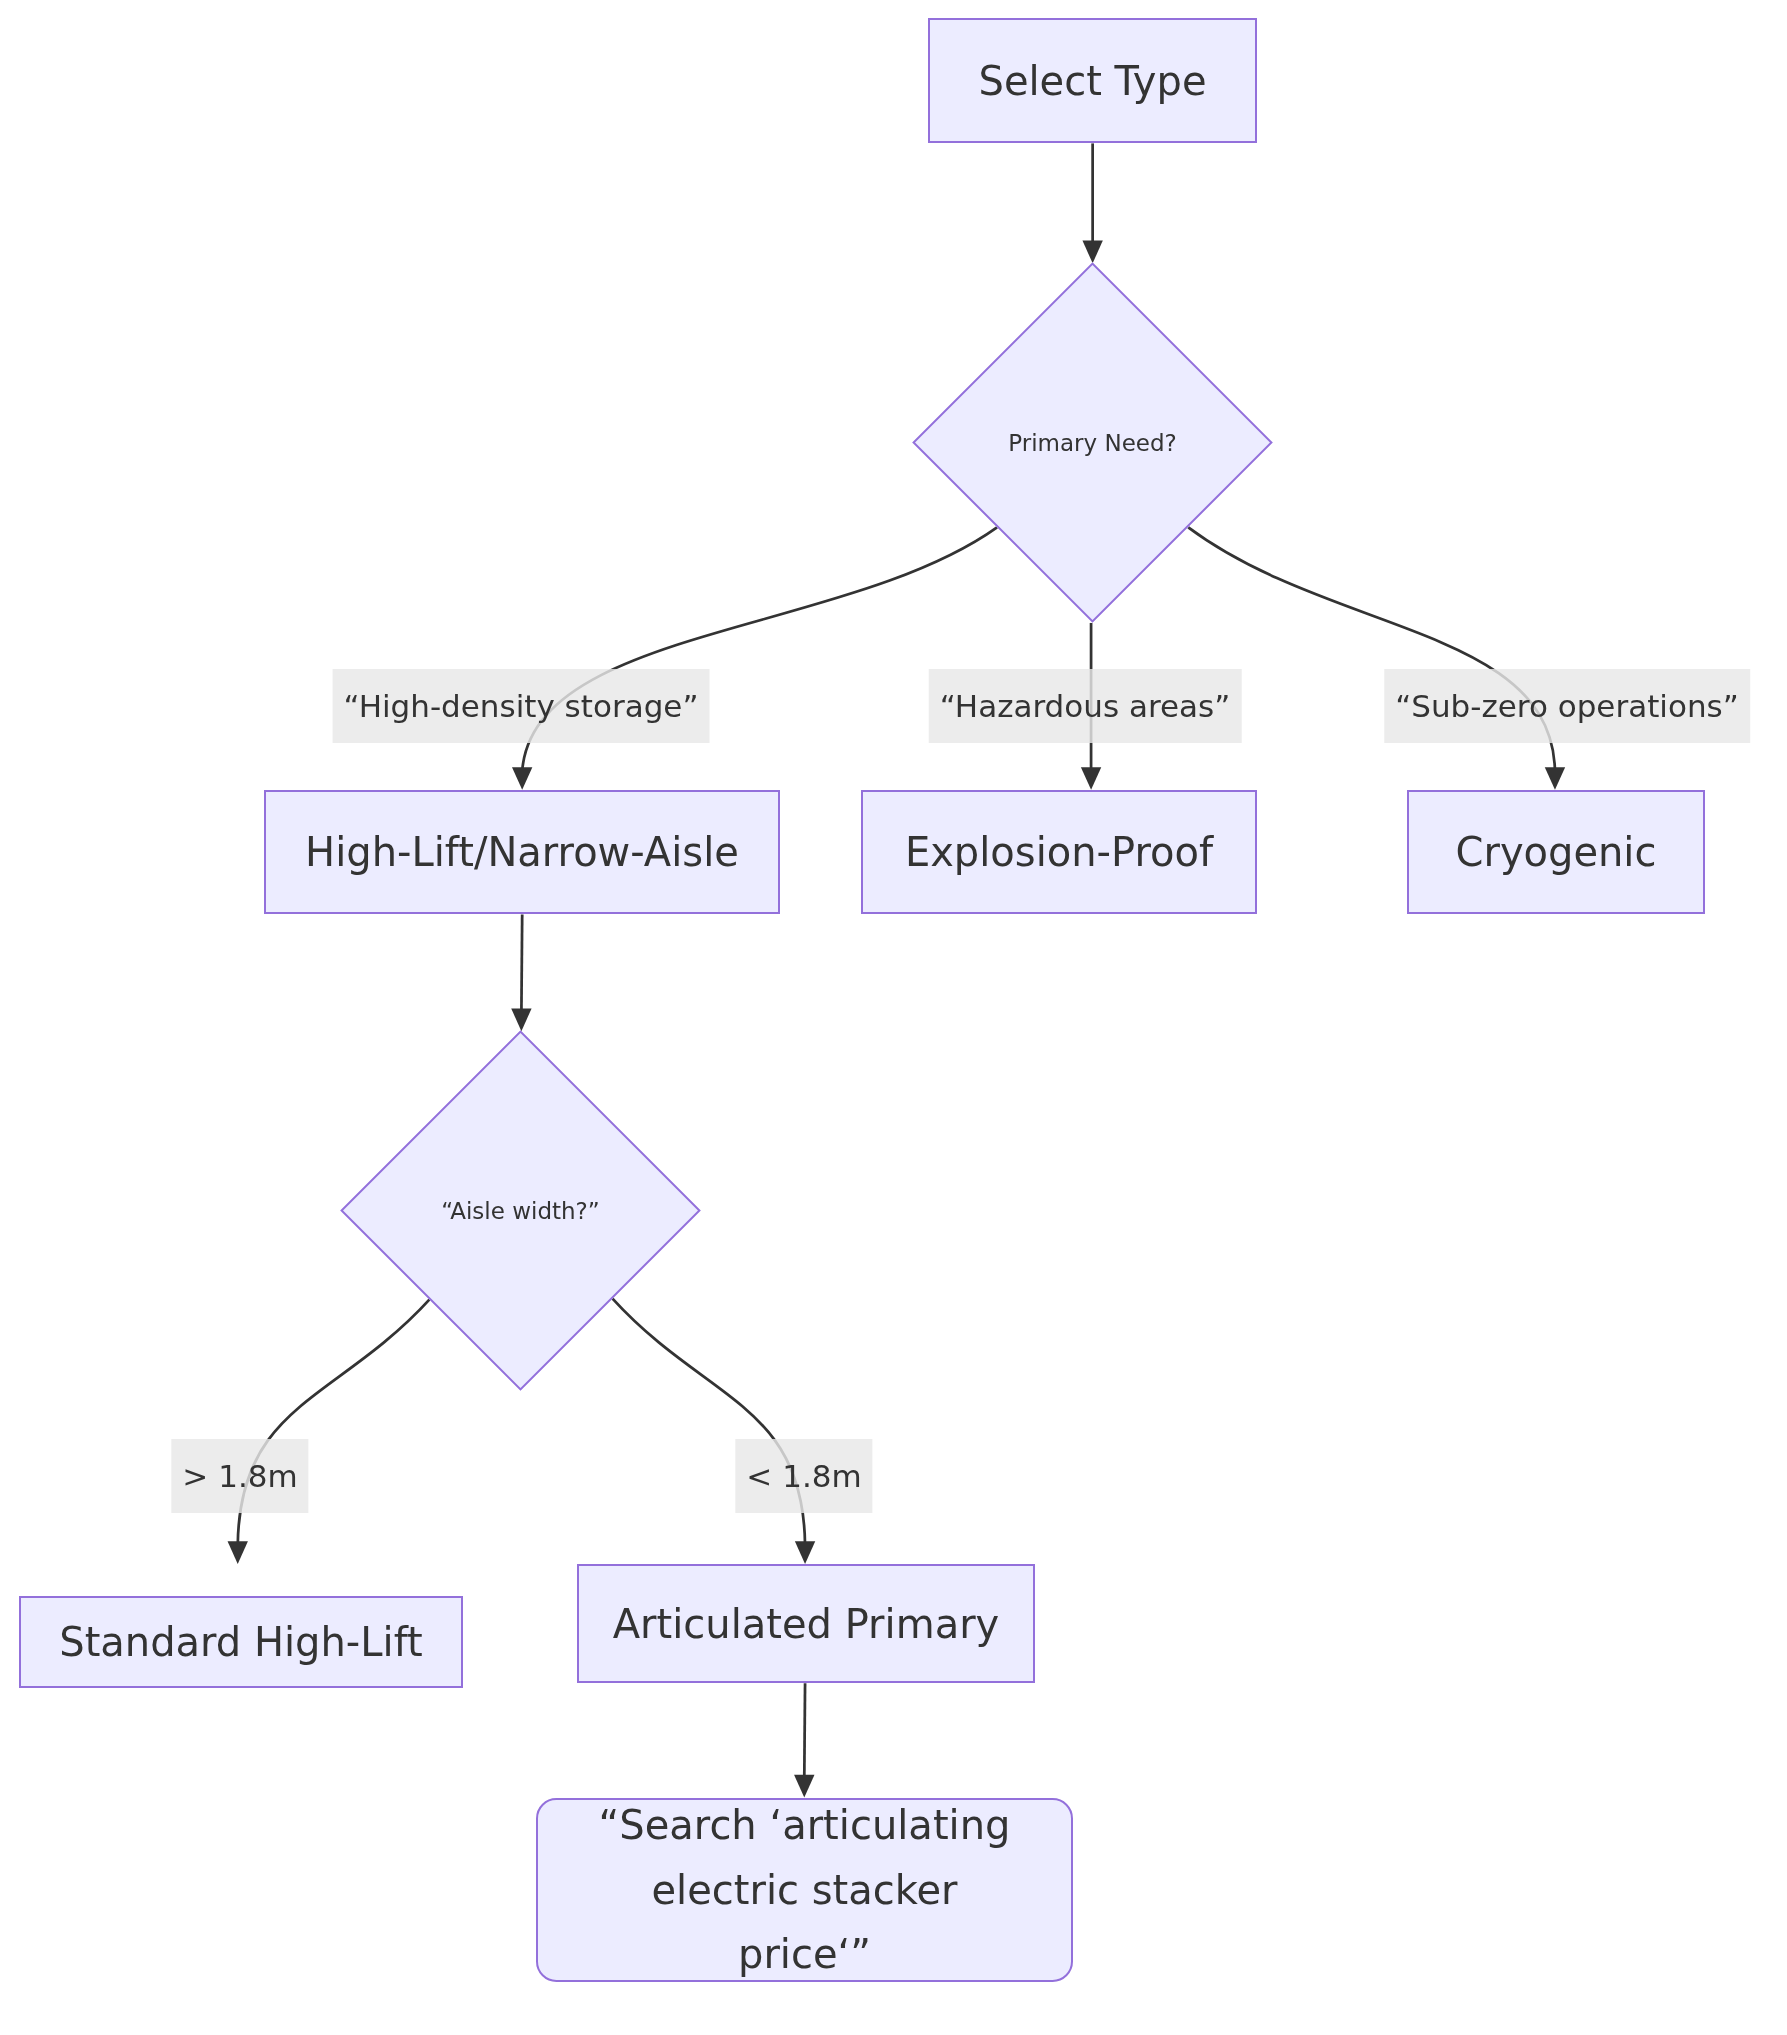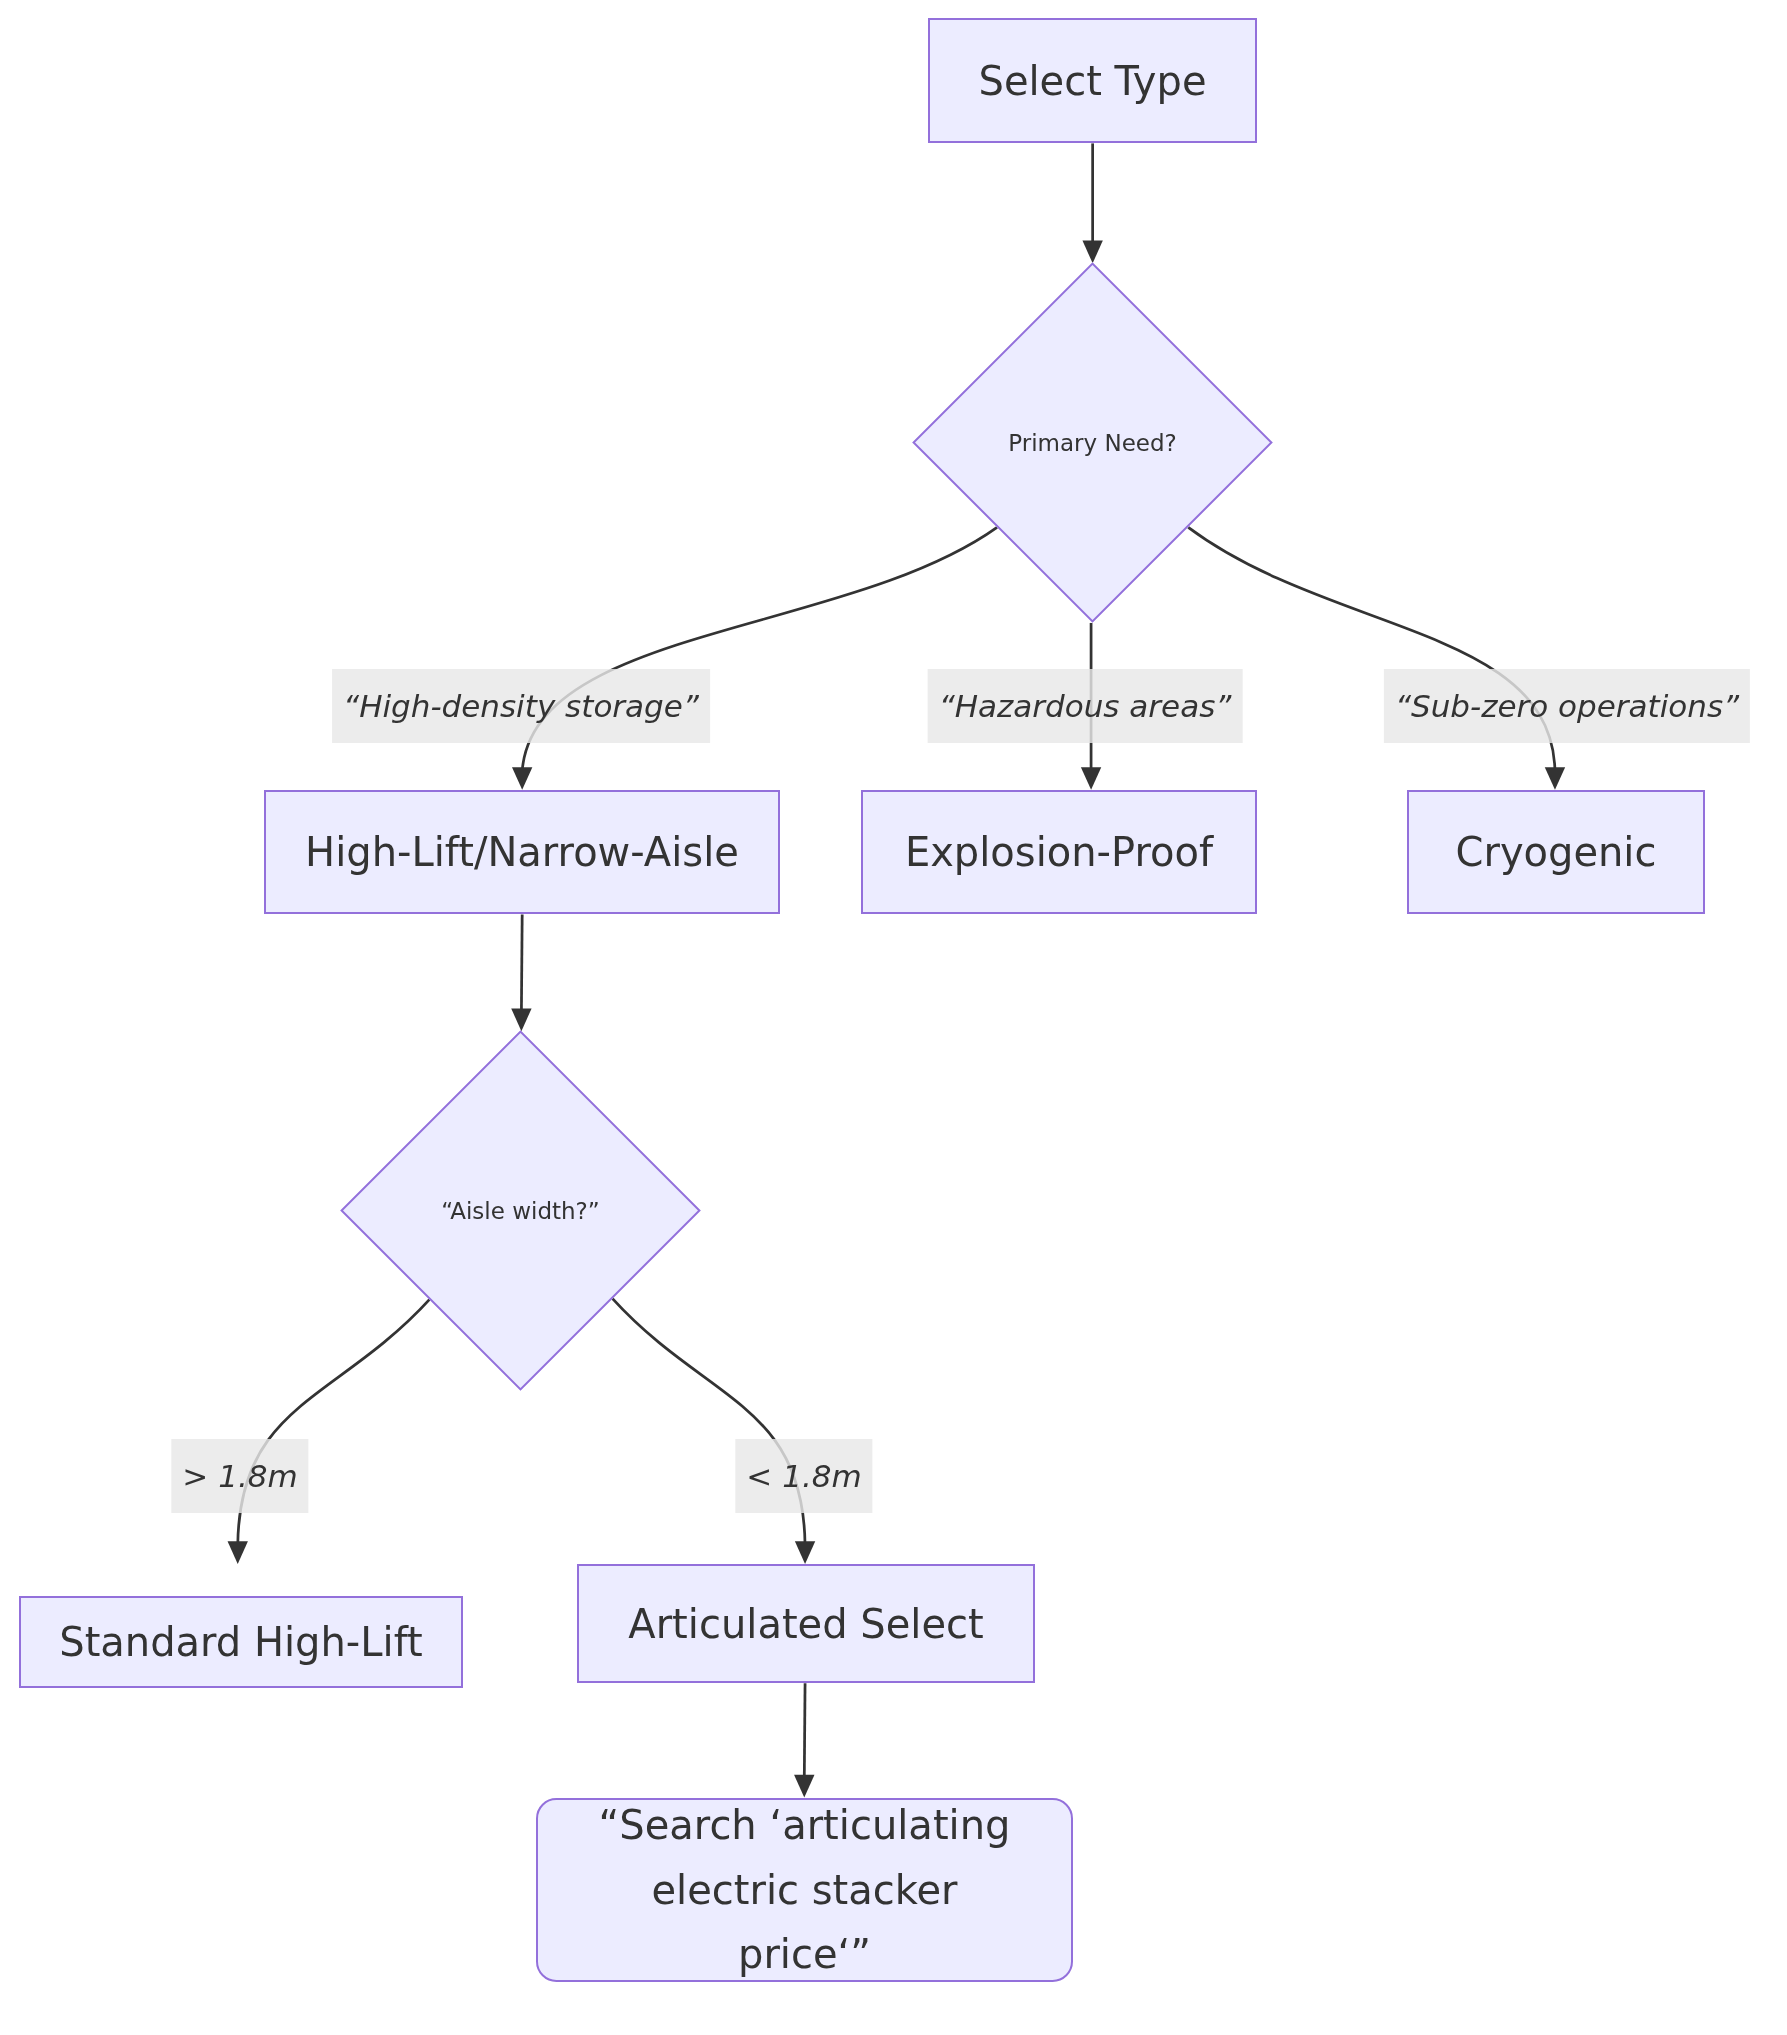--- a/index.html
+++ b/index.html
@@ -65,21 +65,20 @@
     white-space: nowrap;
   }
   .edge-label {
     position: absolute;
     transform: translate(-50%, -50%);
     background: rgba(232, 232, 232, 0.82);
     padding: 19px 11px;
     font-size: 31px;
     color: var(--text, #333333);
     white-space: nowrap;
-    font-style: italic;
   }
 </style>
 </head>
 <body>
 
 <div class="canvas">
 
   <svg class="edges" viewBox="0 0 2281 2597" aria-hidden="true">
 
     <path d="M 1394 183 L 1394 312"></path>
@@ -131,21 +130,21 @@
   <div class="diamond" style="left:393px; top:1083px; width:255px; height:255px;">
     <div class="shape"></div>
     <div class="dlabel">“Aisle width?”</div>
   </div>
 
   <div class="node" style="left:19px; top:1564px; width:444px; height:92px;margin-top:32px;">
     <span>Standard High-Lift</span>
   </div>
 
   <div class="node" style="left:577px; top:1564px; width:458px; height:119px;">
-    <span>Articulated Select</span>
+    <span>Articulated Primary</span>
   </div>
 
   <div class="node rounded" style="left:536px; top:1798px; width:537px; height:184px;">
     <span>“Search ‘articulating electric stacker price‘”</span>
   </div>
 
   <div class="edge-label" style="left:521px; top:706px;">“High-density storage”</div>
 
   <div class="edge-label" style="left:1085px; top:706px;">“Hazardous areas”</div>
 

